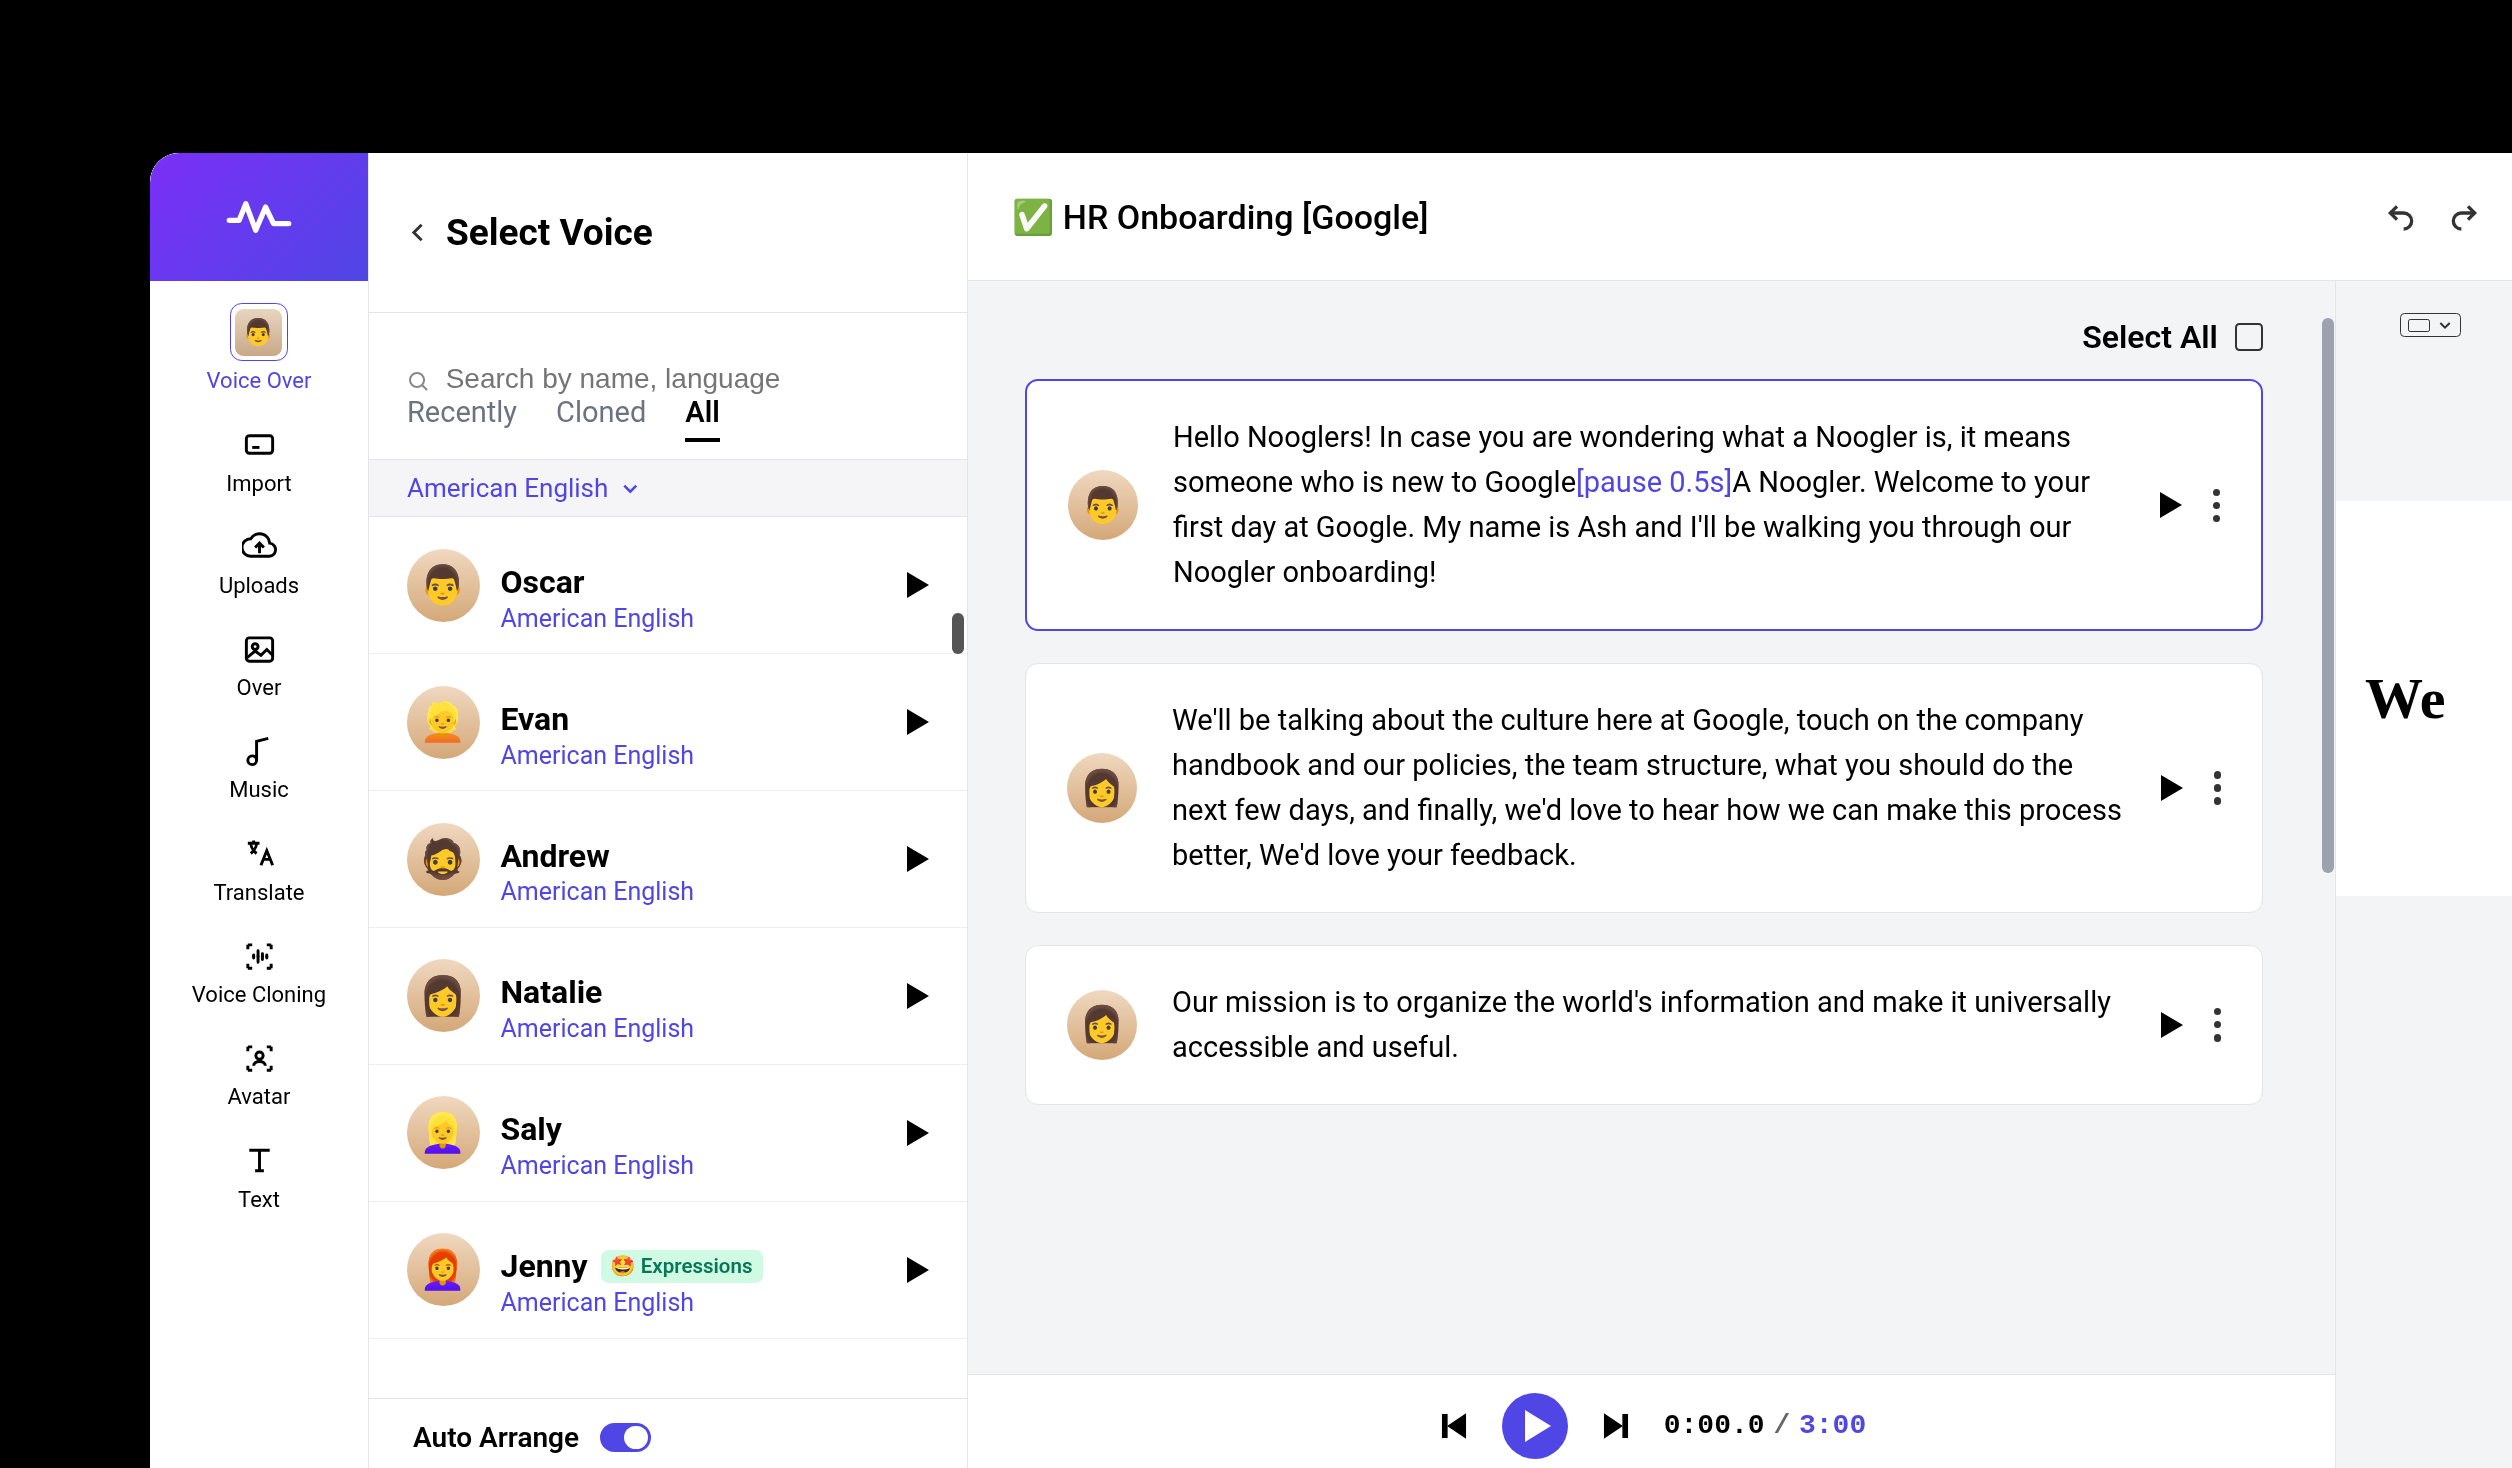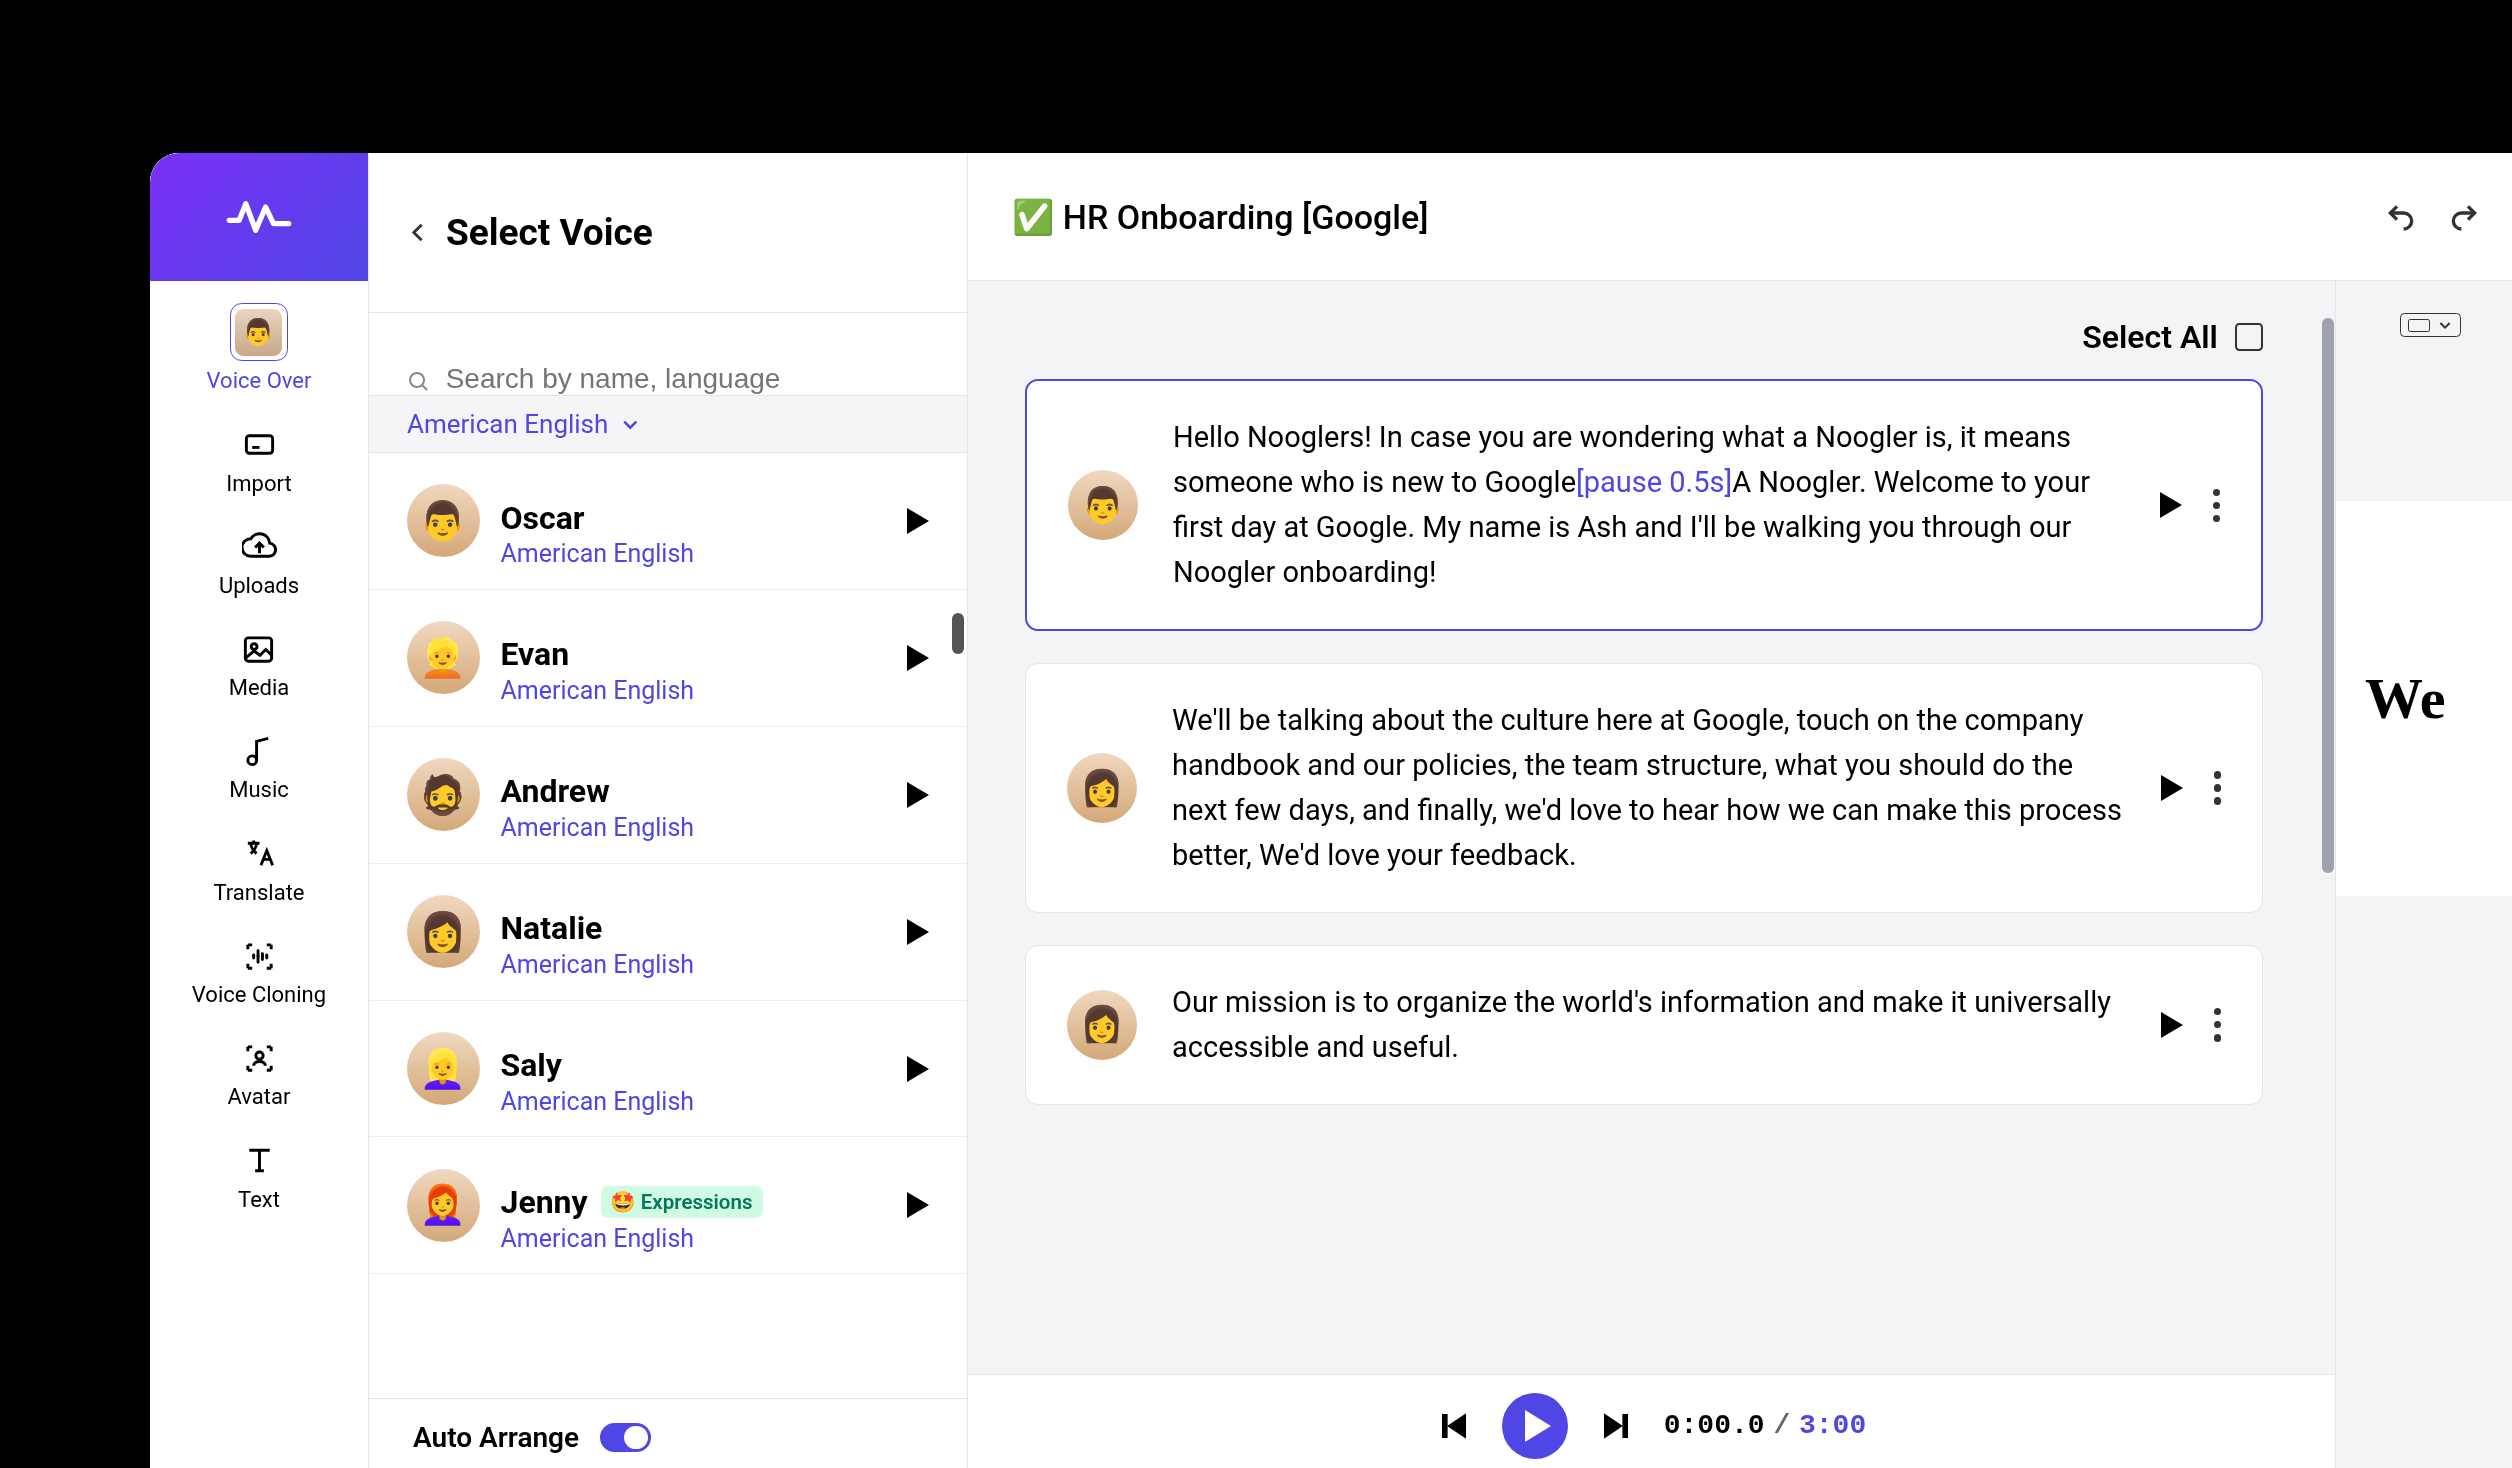--- a/index.html
+++ b/index.html
@@ -288,21 +288,21 @@
         <div class="sb-label">Uploads</div>
       </div>
       <div class="sidebar-item">
         <div class="sb-icon">
           <svg width="35" height="35" viewBox="0 0 24 24" fill="none" stroke="#000" stroke-width="2">
               <rect x="3" y="4" width="18" height="16" rx="2"></rect>
               <circle cx="9" cy="10" r="2"></circle>
               <path d="M3 18 l6-5 4 3 4-4 4 4"></path>
             </svg>
         </div>
-        <div class="sb-label">Media</div>
+        <div class="sb-label">Over</div>
       </div>
       <div class="sidebar-item">
         <div class="sb-icon">
           <svg width="35" height="35" viewBox="0 0 24 24" fill="none" stroke="#000" stroke-width="2">
               <circle cx="7" cy="18" r="3"></circle>
               <path d="M10 18 V5 l8-2"></path>
               <circle cx="18" cy="15" r="0"></circle>
             </svg>
         </div>
         <div class="sb-label">Music</div>
@@ -354,20 +354,25 @@
           </svg>
       </div>
       <div class="vp-title">Select Voice</div>
     </div>
     <div class="vp-search">
       <svg width="26" height="26" viewBox="0 0 24 24" fill="none" stroke="#888" stroke-width="2">
           <circle cx="10" cy="10" r="7"></circle>
           <line x1="20" y1="20" x2="15" y2="15"></line>
         </svg>
       <input class="vp-search-input" placeholder="Search by name, language" style="">
+    </div>
+    <div class="vp-tabs">
+      <div class="vp-tab">Recently</div>
+      <div class="vp-tab">Cloned</div>
+      <div class="vp-tab active">All</div>
     </div>
     <div class="vp-drop">
       <span>American English</span>
       <svg width="20.5" height="20.5" viewBox="0 0 24 24" fill="none" stroke="#4f46e5" stroke-width="3">
           <polyline points="5 9 12 16 19 9"></polyline>
         </svg>
     </div>
     <div class="vp-scrollknob"></div>
     <div class="voice-list">
 

